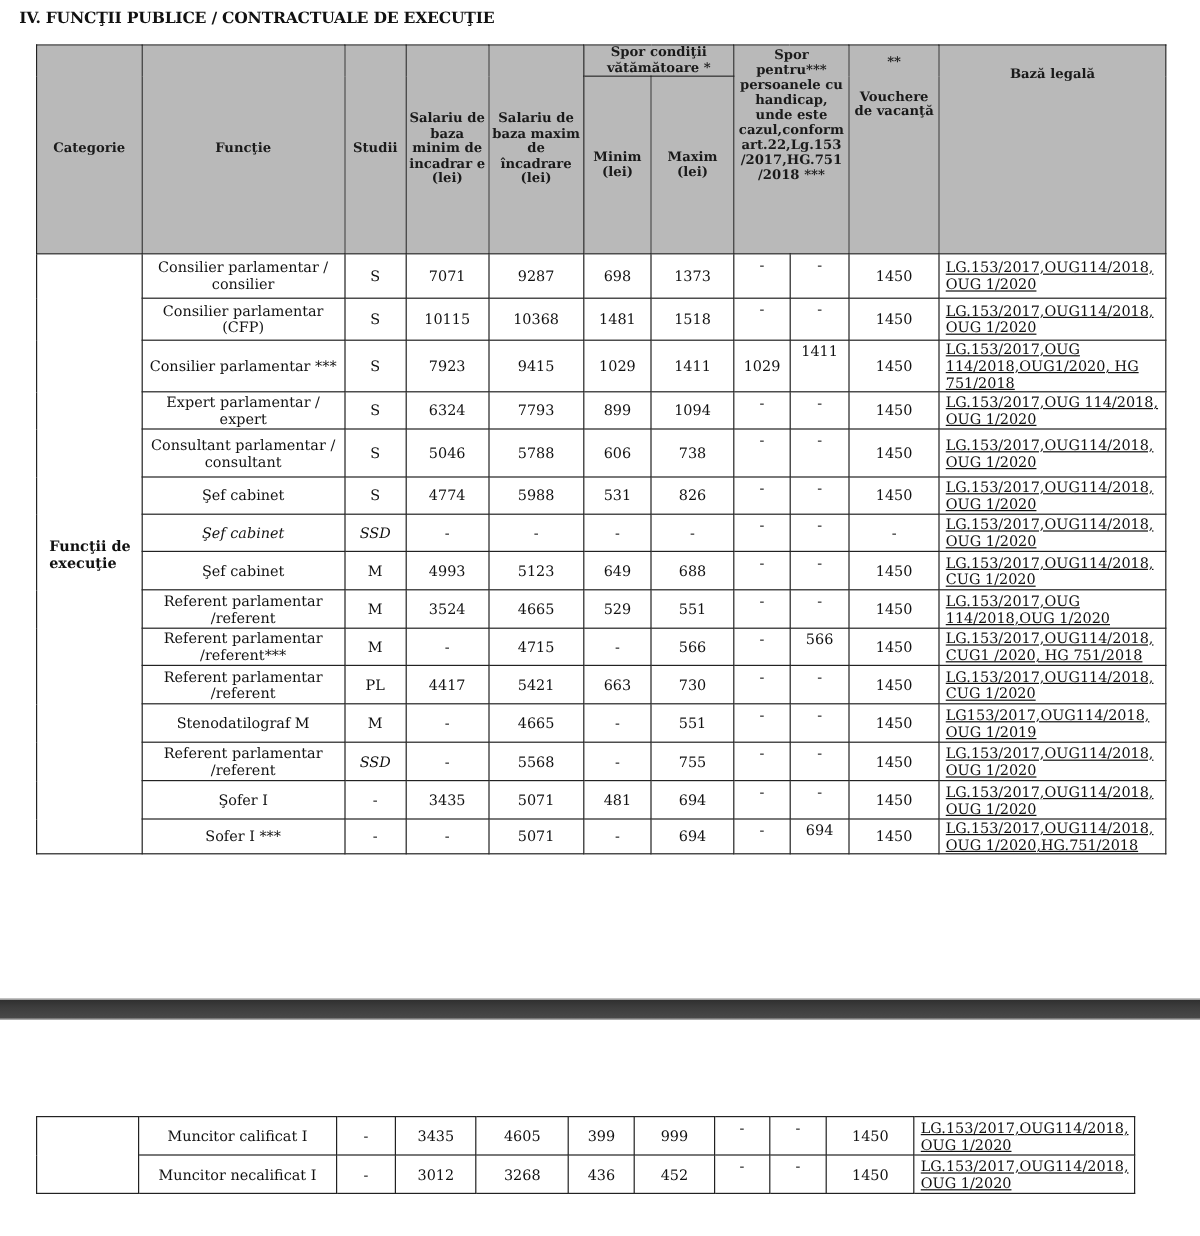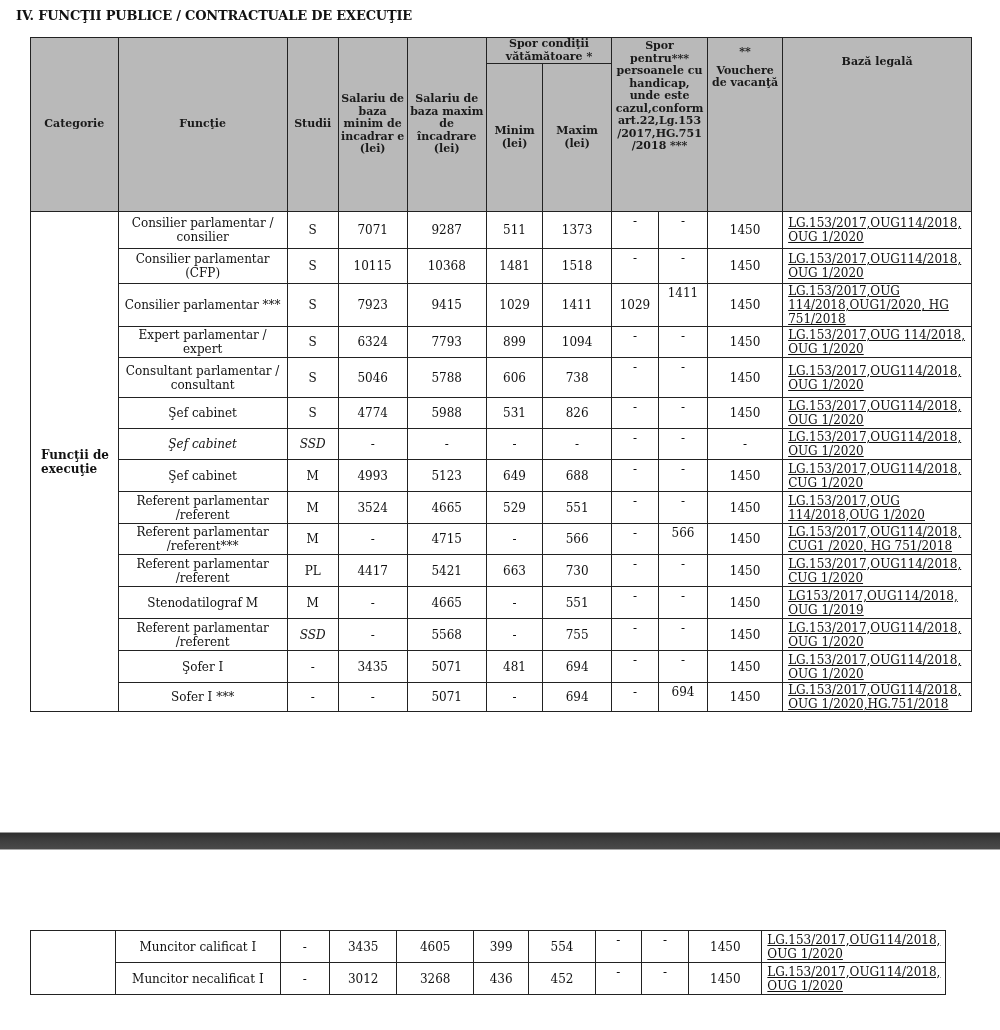--- a/index.html
+++ b/index.html
@@ -45,37 +45,37 @@
     <tr style="height:25px" class="h-top">
       <th rowspan="2">Categorie</th>
       <th rowspan="2">Funcţie</th>
       <th rowspan="2">Studii</th>
       <th rowspan="2">Salariu de baza minim de incadrar e (lei)</th>
       <th rowspan="2">Salariu de baza maxim de încadrare (lei)</th>
       <th colspan="2">Spor condiţii vătămătoare *</th>
       <th rowspan="2" colspan="2" style="vertical-align:top;padding-top:2px">Spor pentru*** persoanele cu handicap, unde este cazul,conform art.22,Lg.153 /2017,HG.751 /2018 ***</th>
       <th rowspan="2" style="vertical-align:top;padding-top:8px">
         <div>**</div>
-        <div style="margin-top:6px">Vouchere de vacanţă</div>
+        <div style="margin-top:16px">Vouchere de vacanţă</div>
       </th>
       <th rowspan="2" style="vertical-align:top;padding-top:18px">Bază legală</th>
     </tr>
     <tr style="height:148px">
       <th>Minim (lei)</th>
       <th>Maxim (lei)</th>
     </tr>
   </thead>
   <tbody id="tbody-main">
       <tr style="height: 37px;">
         <td class="cat" rowspan="15">Funcţii de execuţie</td>
         <td class="fn">Consilier parlamentar / consilier</td>
         <td>S</td>
         <td>7071</td>
         <td>9287</td>
-        <td>511</td>
+        <td>698</td>
         <td>1373</td>
         <td class="top">-</td>
         <td class="top">-</td>
         <td>1450</td>
         <td class="legal">LG.153/2017,OUG114/2018, OUG 1/2020</td>
       </tr>
       <tr style="height: 35px;">
         <td class="fn">Consilier parlamentar (CFP)</td>
         <td>S</td>
         <td>10115</td>
@@ -263,21 +263,21 @@
       <col style="width:181px">
   </colgroup>
   <tbody id="tbody-second">
       <tr style="height: 32px;">
         <td class="cat" rowspan="2"></td>
         <td class="fn">Muncitor calificat I</td>
         <td>-</td>
         <td>3435</td>
         <td>4605</td>
         <td>399</td>
-        <td>554</td>
+        <td>999</td>
         <td class="top">-</td>
         <td class="top">-</td>
         <td>1450</td>
         <td class="legal">LG.153/2017,OUG114/2018, OUG 1/2020</td>
       </tr>
       <tr style="height: 32px;">
         <td class="fn">Muncitor necalificat I</td>
         <td>-</td>
         <td>3012</td>
         <td>3268</td>

